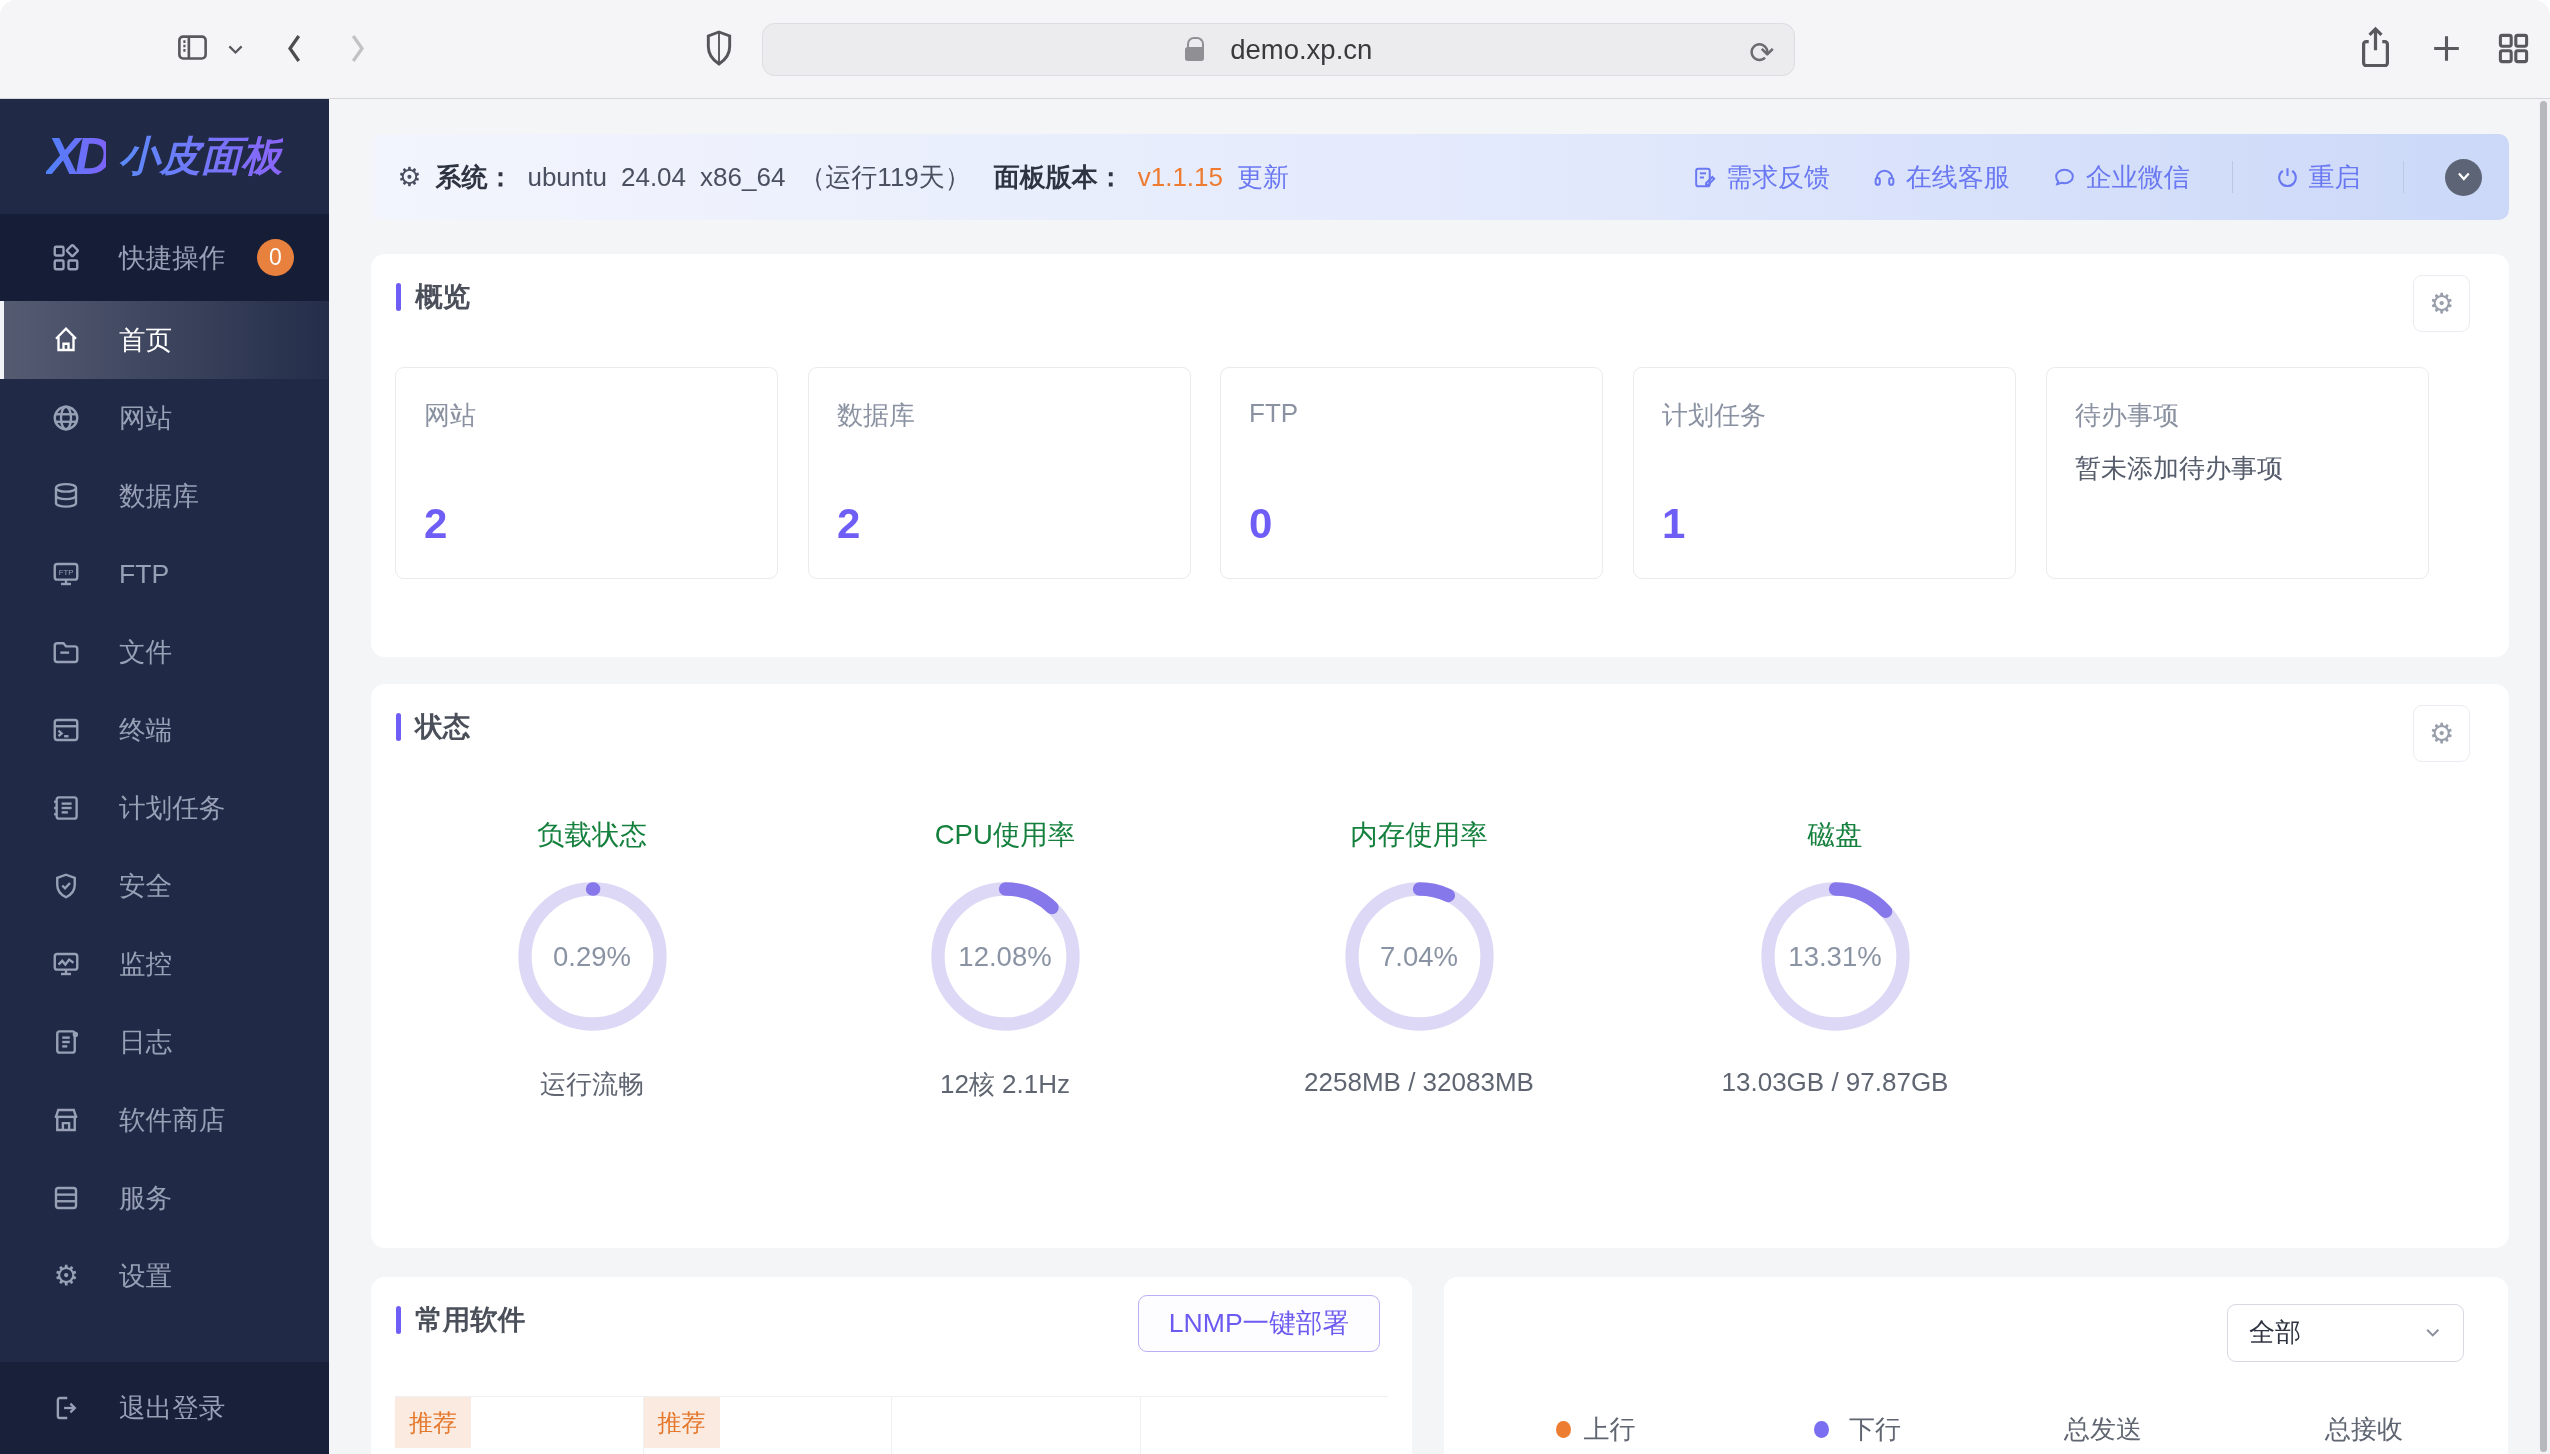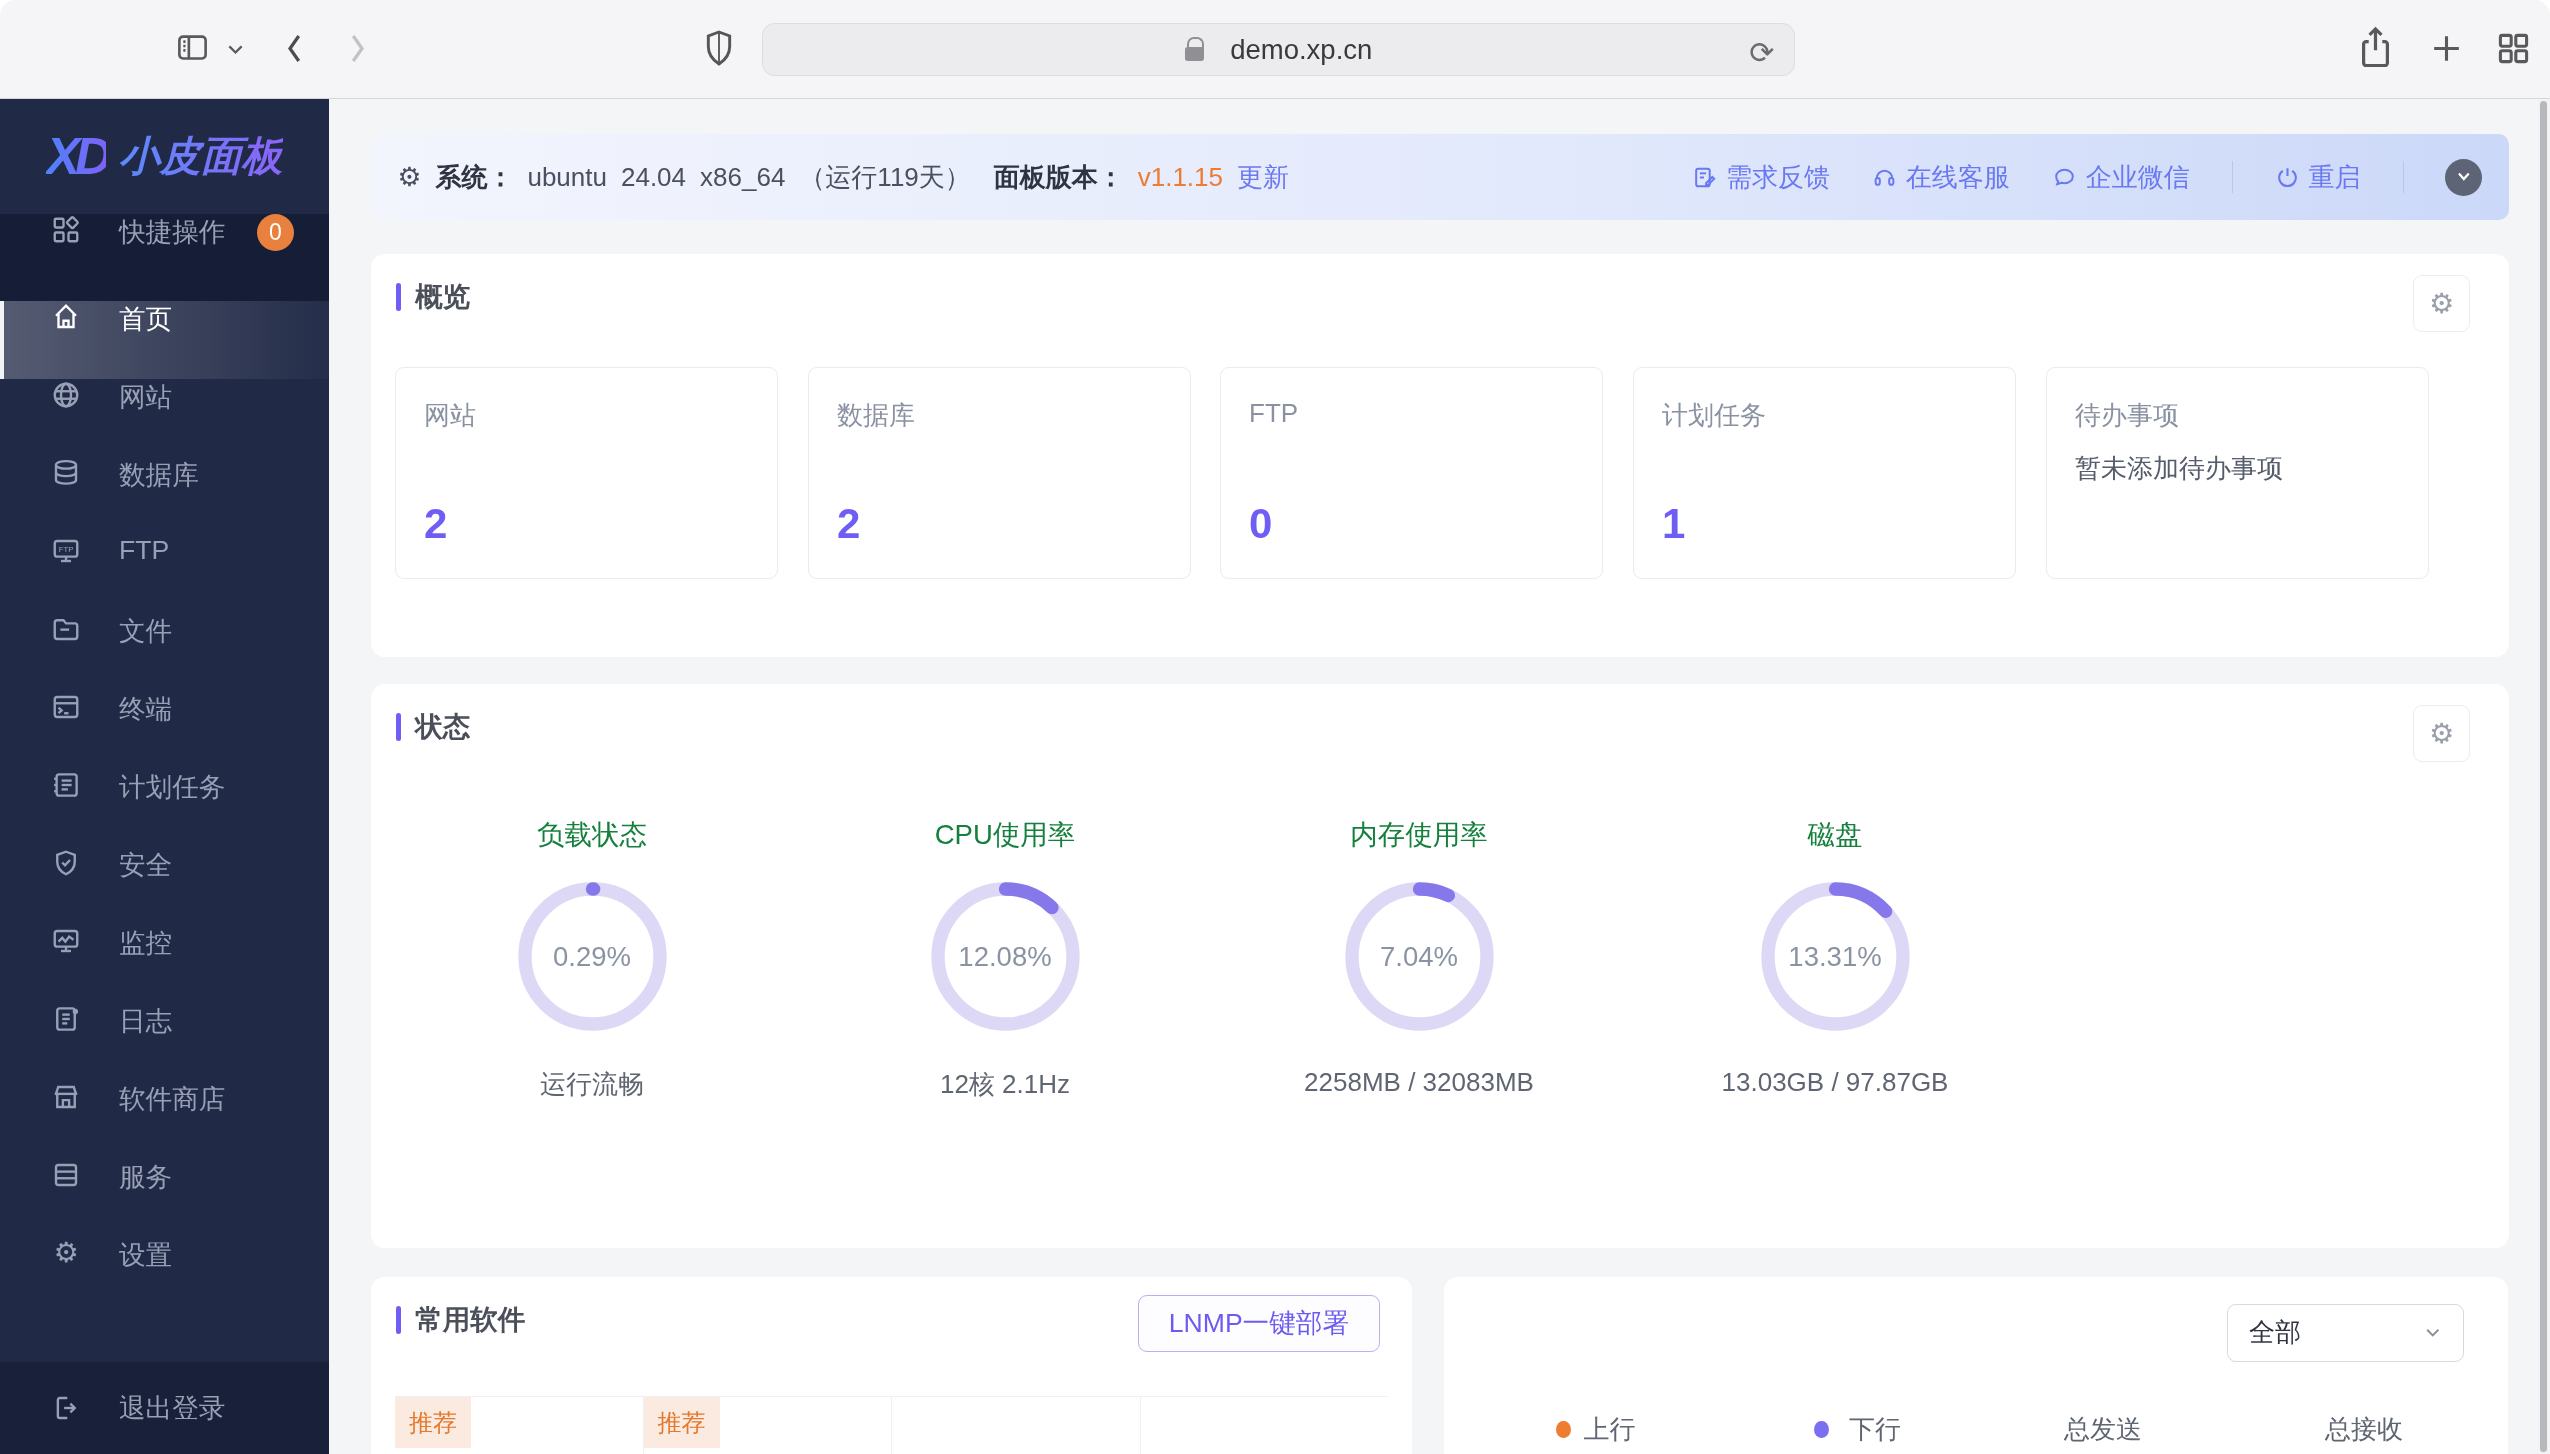--- a/index.html
+++ b/index.html
@@ -23,21 +23,21 @@
   
   .app { display:flex; height:1355px; }
 
   
   .sidebar { position:relative; width:329px; background:#202946; flex:0 0 329px; color:#98a0b6; }
   .logo { height:115px; display:flex; align-items:center; justify-content:center; gap:12.4px; }
   .logo-x { font-size:51px; font-weight:bold; font-style:italic; letter-spacing:-5.3px;
             background:linear-gradient(90deg,#4f82fa,#7d63f8); -webkit-background-clip:text; background-clip:text; color:transparent; }
   .logo-text { font-size:41px; font-weight:bold; font-style:italic;
             background:linear-gradient(90deg,#5b8bfa,#8a64f9); -webkit-background-clip:text; background-clip:text; color:transparent; }
-  .nav-item { height:78px; display:flex; align-items:flex-start; padding:0 35px 0 50px; font-size:26.6px; cursor:pointer; }
+  .nav-item { height:78px; display:flex; align-items:center; padding:0 35px 0 50px; font-size:26.6px; cursor:pointer; }
   .nav-item .ic { width:32px; height:32px; margin-right:37px; flex:0 0 32px; display:flex; align-items:center; justify-content:center; }
   .nav-item svg { display:block; }
   .nav-item.quick { height:87px; background:#161d36; }
   .nav-item.active { position:relative; background:linear-gradient(90deg,rgba(255,255,255,.24),rgba(255,255,255,.02)); color:#fff; }
   .nav-item.active:before { content:""; position:absolute; left:0; top:0; bottom:0; width:4.4px; background:#f2f3f6; }
   .badge { margin-left:auto; width:37px; height:37px; border-radius:50%; background:#e8813d; color:#fff; font-size:23px; display:flex; align-items:center; justify-content:center; }
   .logout { position:absolute; left:0; right:0; bottom:0; height:92px; background:#19203a; display:flex; align-items:center; padding:0 50px; font-size:26.6px; cursor:pointer; }
   .logout .ic { width:32px; height:32px; margin-right:37px; display:flex; align-items:center; justify-content:center; }
   .gear-glyph { font-size:28px; line-height:1; }
 

